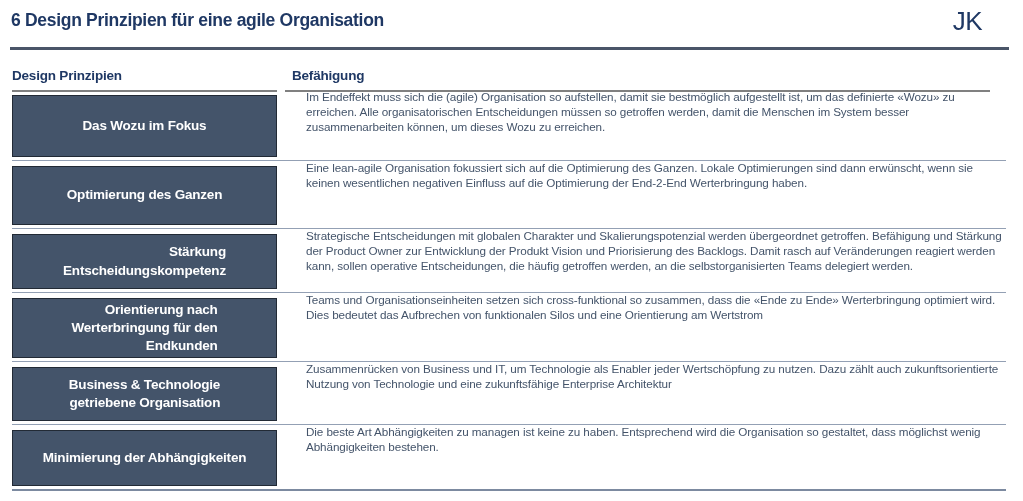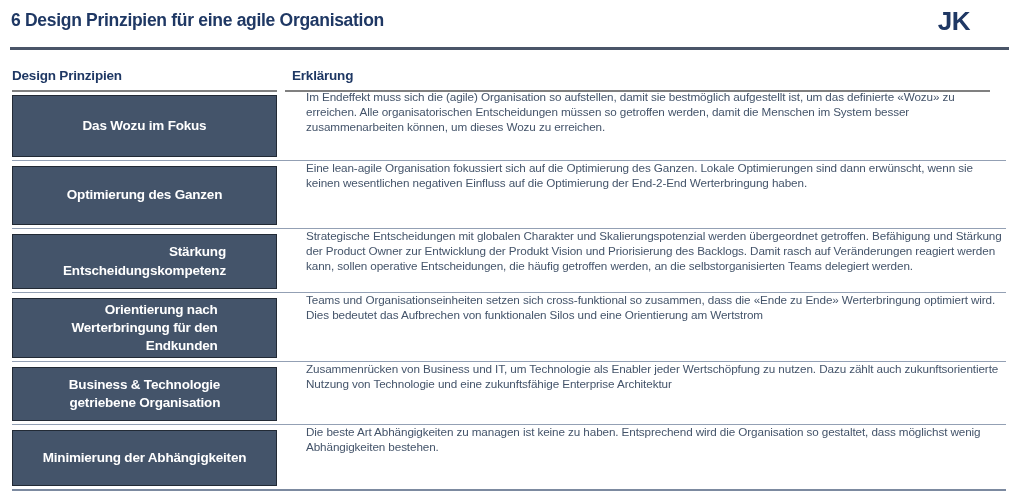--- a/index.html
+++ b/index.html
@@ -23,24 +23,24 @@
   }
   .slide-title {
     font-size: 17.5px;
     font-weight: bold;
     letter-spacing: -0.3px;
     color: var(--navy, #1F3864);
     padding-top: 4px;
   }
   .logo {
     font-size: 26px;
-    font-weight: bold;
+    font-weight: normal;
     letter-spacing: -0.5px;
     color: var(--navy, #1F3864);
-    margin-right: 38px;
+    margin-right: 26px;
   }
 
   .title-rule {
     position: absolute;
     top: 47px; left: 10px; right: 10px;
     height: 3px;
     background: var(--rule, #4A5568);
   }
 
   .columns-header {
@@ -123,21 +123,21 @@
 
   <div class="title-bar">
     <div class="slide-title">6 Design Prinzipien für eine agile Organisation</div>
     <div class="logo">JK</div>
   </div>
 
   <div class="title-rule"></div>
 
   <div class="columns-header">
     <div class="col-h col-h-left">Design Prinzipien</div>
-    <div class="col-h col-h-right">Erklärung</div>
+    <div class="col-h col-h-right">Befähigung</div>
   </div>
 
   <div class="table">
 
     <div class="row">
       <div class="cell-left">
         <div class="principle-box">
           <div class="principle-label">Das Wozu im Fokus</div>
         </div>
       </div>

